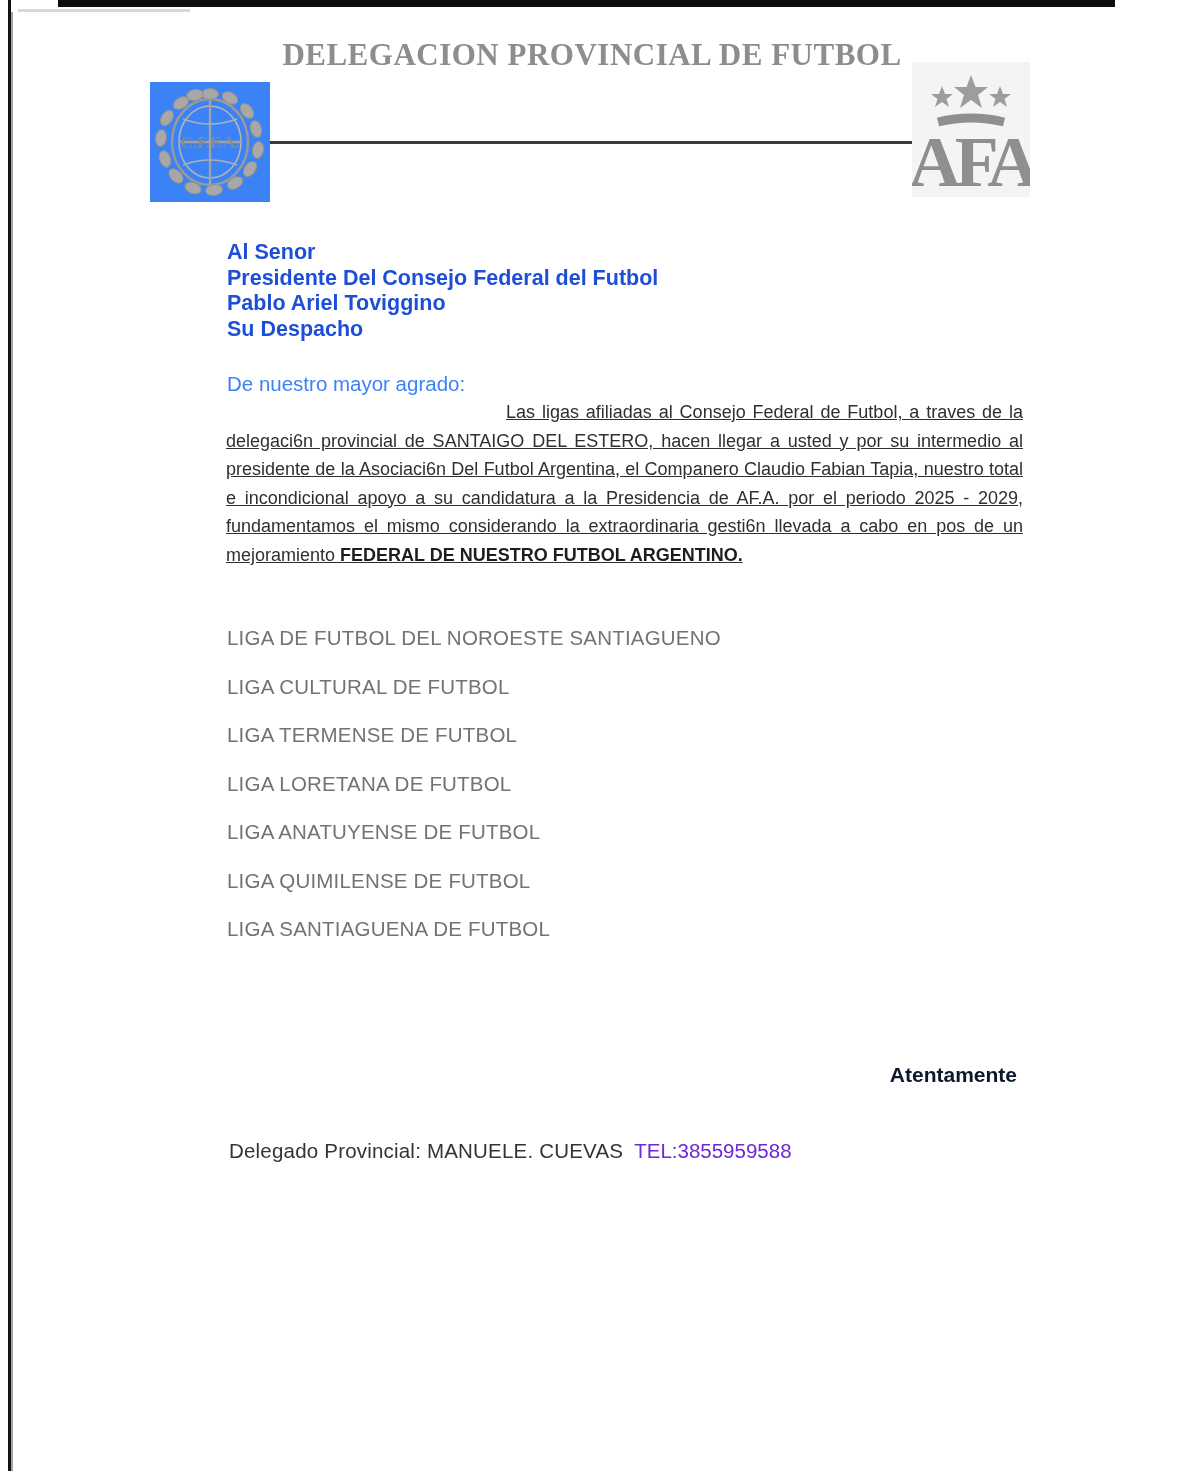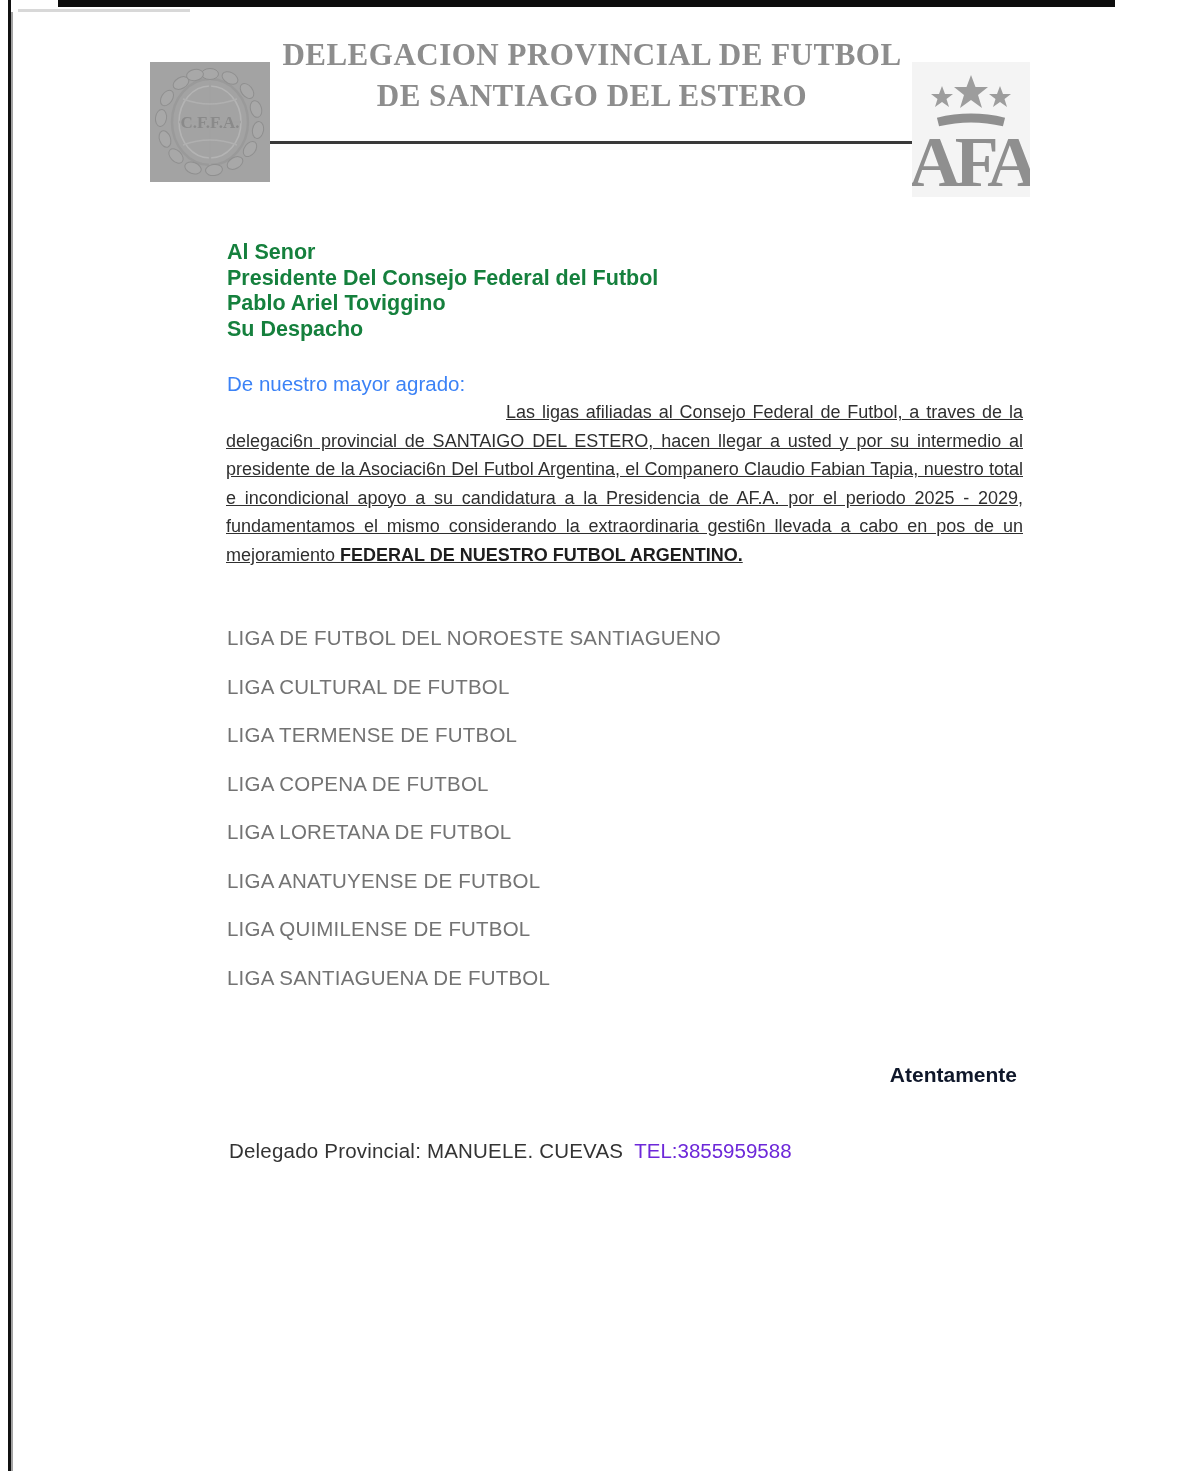--- a/index.html
+++ b/index.html
@@ -81,24 +81,24 @@
     top: 141px;
     width: 660px;
     height: 3px;
     background: #3a3a3a;
   }
 
   
   .emblem-left {
     position: absolute;
     left: 150px;
-    top: 62px;
+    top: 82px;
     width: 120px;
     height: 120px;
-    background: #a3a3a3;
+    background: #3b82f6;
   }
   .emblem-left svg { display: block; }
 
   
   .emblem-right {
     position: absolute;
     left: 912px;
     top: 62px;
     width: 118px;
     height: 135px;
@@ -108,21 +108,21 @@
 
   
   .addressee {
     position: absolute;
     left: 227px;
     top: 240px;
     width: 700px;
     font-size: 21.5px;
     line-height: 25.5px;
     font-weight: bold;
-    color: #15803d;
+    color: #1d4ed8;
   }
   .addressee div { white-space: pre; }
 
   
   .salutation {
     position: absolute;
     left: 227px;
     top: 370px;
     font-size: 20.5px;
     line-height: 28px;
@@ -193,21 +193,20 @@
 
   <div class="scan-top-bar"></div>
   <div class="scan-top-bar-soft"></div>
   <div class="scan-left-edge"></div>
   <div class="scan-left-edge-2"></div>
 
   <div class="letterhead">
 
     <div class="header-title">
       <span>DELEGACION PROVINCIAL DE FUTBOL</span>
-      <span class="line2">DE SANTIAGO DEL ESTERO</span>
     </div>
 
     <div class="header-rule"></div>
 
     <div class="emblem-left">
       <svg width="120" height="120" viewBox="0 0 120 120" aria-hidden="true">
         <g fill="none" stroke="#9a9a9a" stroke-width="2.4">
           <ellipse cx="60" cy="60" rx="38" ry="43"></ellipse>
           <ellipse cx="60" cy="60" rx="31" ry="36" stroke="#b4b4b4" stroke-width="1.6"></ellipse>
           <path d="M29 60 H91" stroke="#a2a2a2"></path>
@@ -258,21 +257,20 @@
   </div>
 
   <div class="salutation">De nuestro mayor agrado:</div>
 
   <div class="body-paragraph"><span>Las ligas afiliadas al Consejo Federal de Futbol, a traves de la delegaci6n provincial de SANTAIGO DEL ESTERO, hacen llegar a usted y por su intermedio al presidente de la Asociaci6n Del Futbol Argentina, el Companero Claudio Fabian Tapia, nuestro total e incondicional apoyo a su candidatura a la Presidencia de AF.A. por el periodo 2025 - 2029, fundamentamos el mismo considerando la extraordinaria gesti6n llevada a cabo en pos de un mejoramiento </span><span class="emphasis">FEDERAL DE NUESTRO FUTBOL ARGENTINO.</span></div>
 
   <div class="league-list">
     <div class="league-item">LIGA DE FUTBOL DEL NOROESTE SANTIAGUENO</div>
     <div class="league-item">LIGA CULTURAL DE FUTBOL</div>
     <div class="league-item">LIGA TERMENSE DE FUTBOL</div>
-    <div class="league-item">LIGA COPENA DE FUTBOL</div>
     <div class="league-item">LIGA LORETANA DE FUTBOL</div>
     <div class="league-item">LIGA ANATUYENSE DE FUTBOL</div>
     <div class="league-item">LIGA QUIMILENSE DE FUTBOL</div>
     <div class="league-item">LIGA SANTIAGUENA DE FUTBOL</div>
   </div>
 
   <div class="closing">Atentamente</div>
 
   <div class="signature"><span>Delegado Provincial: </span><span>MANUELE. CUEVAS</span><span class="phone">  TEL:3855959588</span></div>
 

